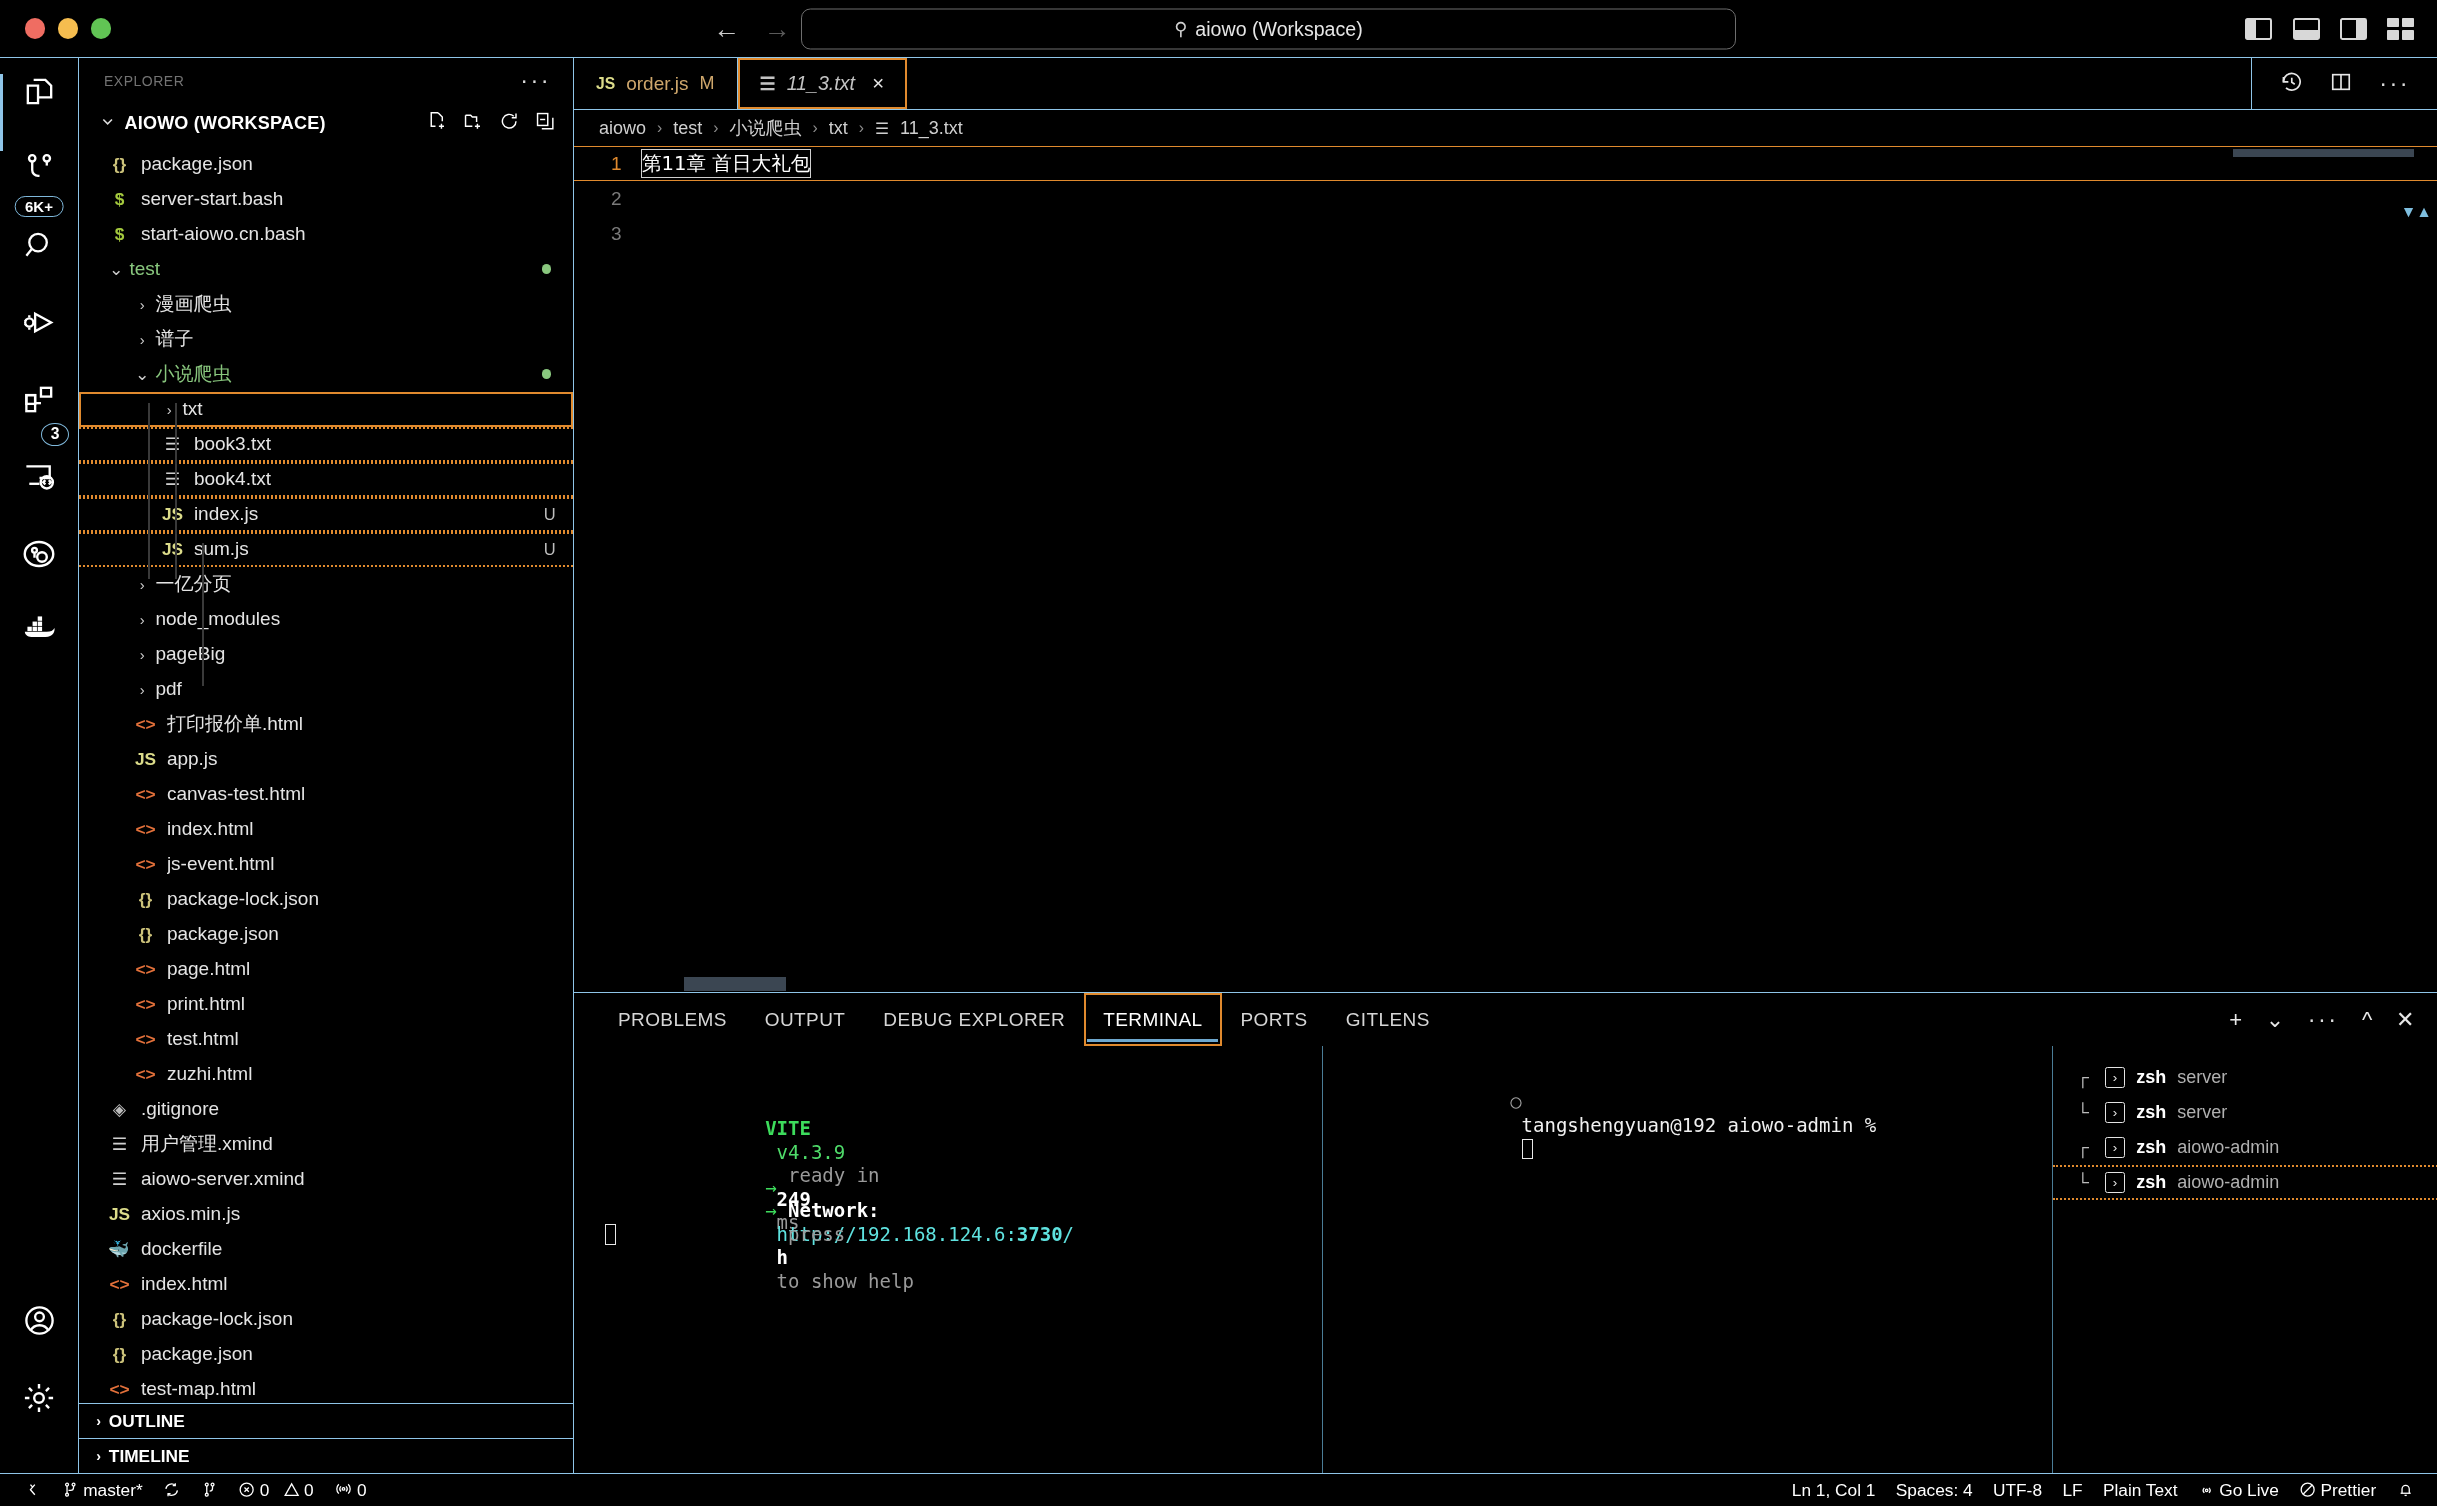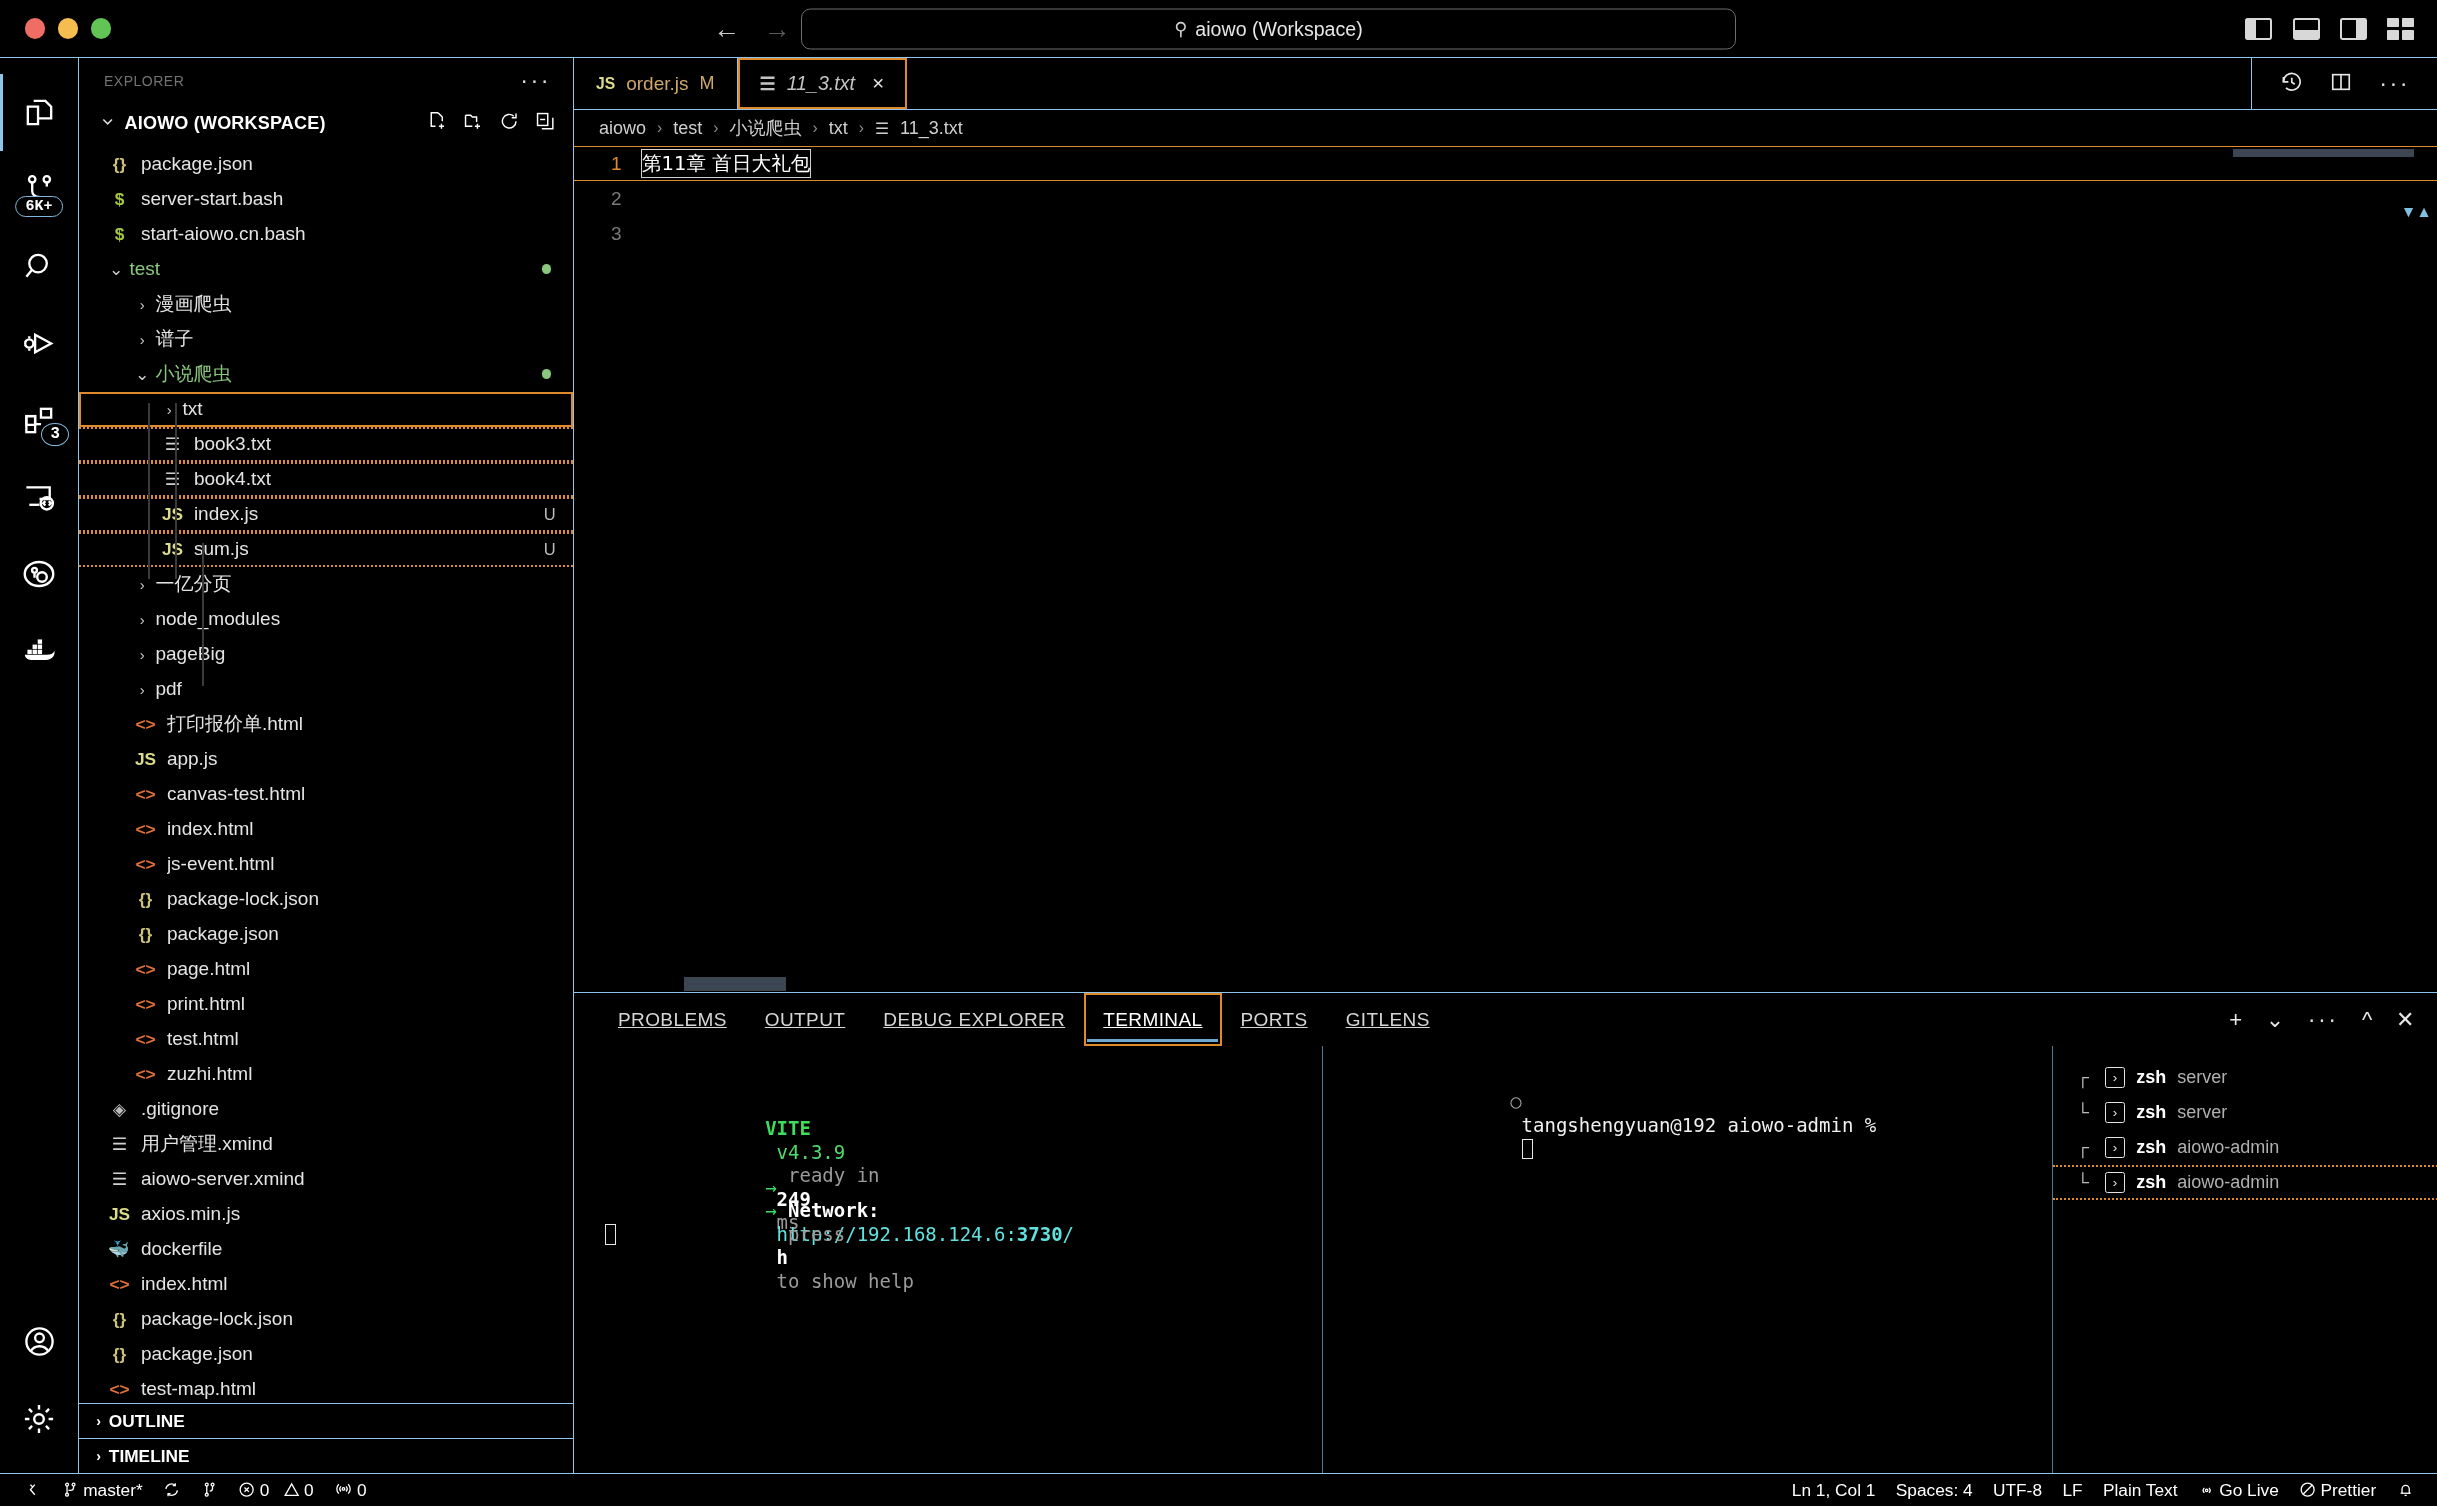--- a/index.html
+++ b/index.html
@@ -63,21 +63,21 @@
 
   
   .activitybar {
     width: 79px; flex: 0 0 79px;
     background: #000;
     display: flex; flex-direction: column; align-items: center;
     padding-top: 15.7px;
     border-right: 1.6px solid #8fc5e8;
     position: relative;
   }
-  .act { width: 79px; height: 77px; display:flex; align-items:center; justify-content:center; position: relative; font-family: Liberation Mono, monospace; }
+  .act { width: 79px; height: 77px; display:flex; align-items:flex-start; justify-content:center; position: relative; }
   .act.active::before {
     content:''; position:absolute; left:0; top:0; bottom:0; width:3.1px; background:#8fc5e8;
   }
   .act svg { display:block; }
   .badge-pill {
     position: absolute; bottom: 11px; left: 50%; transform: translateX(-50%);
     border: 1.6px solid #7fb8db; border-radius: 15.7px;
     color: #fff; font-size: 15px; font-weight: 700;
     padding: 0.8px 9.4px; background: #000; white-space: nowrap;
   }
@@ -205,21 +205,21 @@
   .panel-resize {
     position:absolute; top:-15.7px; left: 110px; width: 102px; height: 14px;
     background:#3b4652;
   }
   .panel-tabs {
     height: 53px; flex:0 0 53px; display:flex; align-items:stretch;
     padding-left: 25px; gap: 0;
   }
   .ptab {
     display:flex; align-items:center; padding: 0 19px;
-    font-size: 19px; color:#d6d6d6; letter-spacing: 0.4px; position:relative;text-decoration:underline;
+    font-size: 19px; color:#d6d6d6; letter-spacing: 0.4px; position:relative;
   }
   .ptab.active { color:#ffffff; outline: 2.4px solid #e08a2e; outline-offset:-2.4px; }
   .ptab.active::after {
     content:''; position:absolute; left:3.1px; right:3.1px; bottom:3.9px; height:3.1px; background:#6ea8cf;
   }
   .panel-actions {
     margin-left:auto; display:flex; align-items:center; gap: 23.6px; padding-right: 23.6px;
     color:#e8e8e8; font-size: 22px;
   }
 

